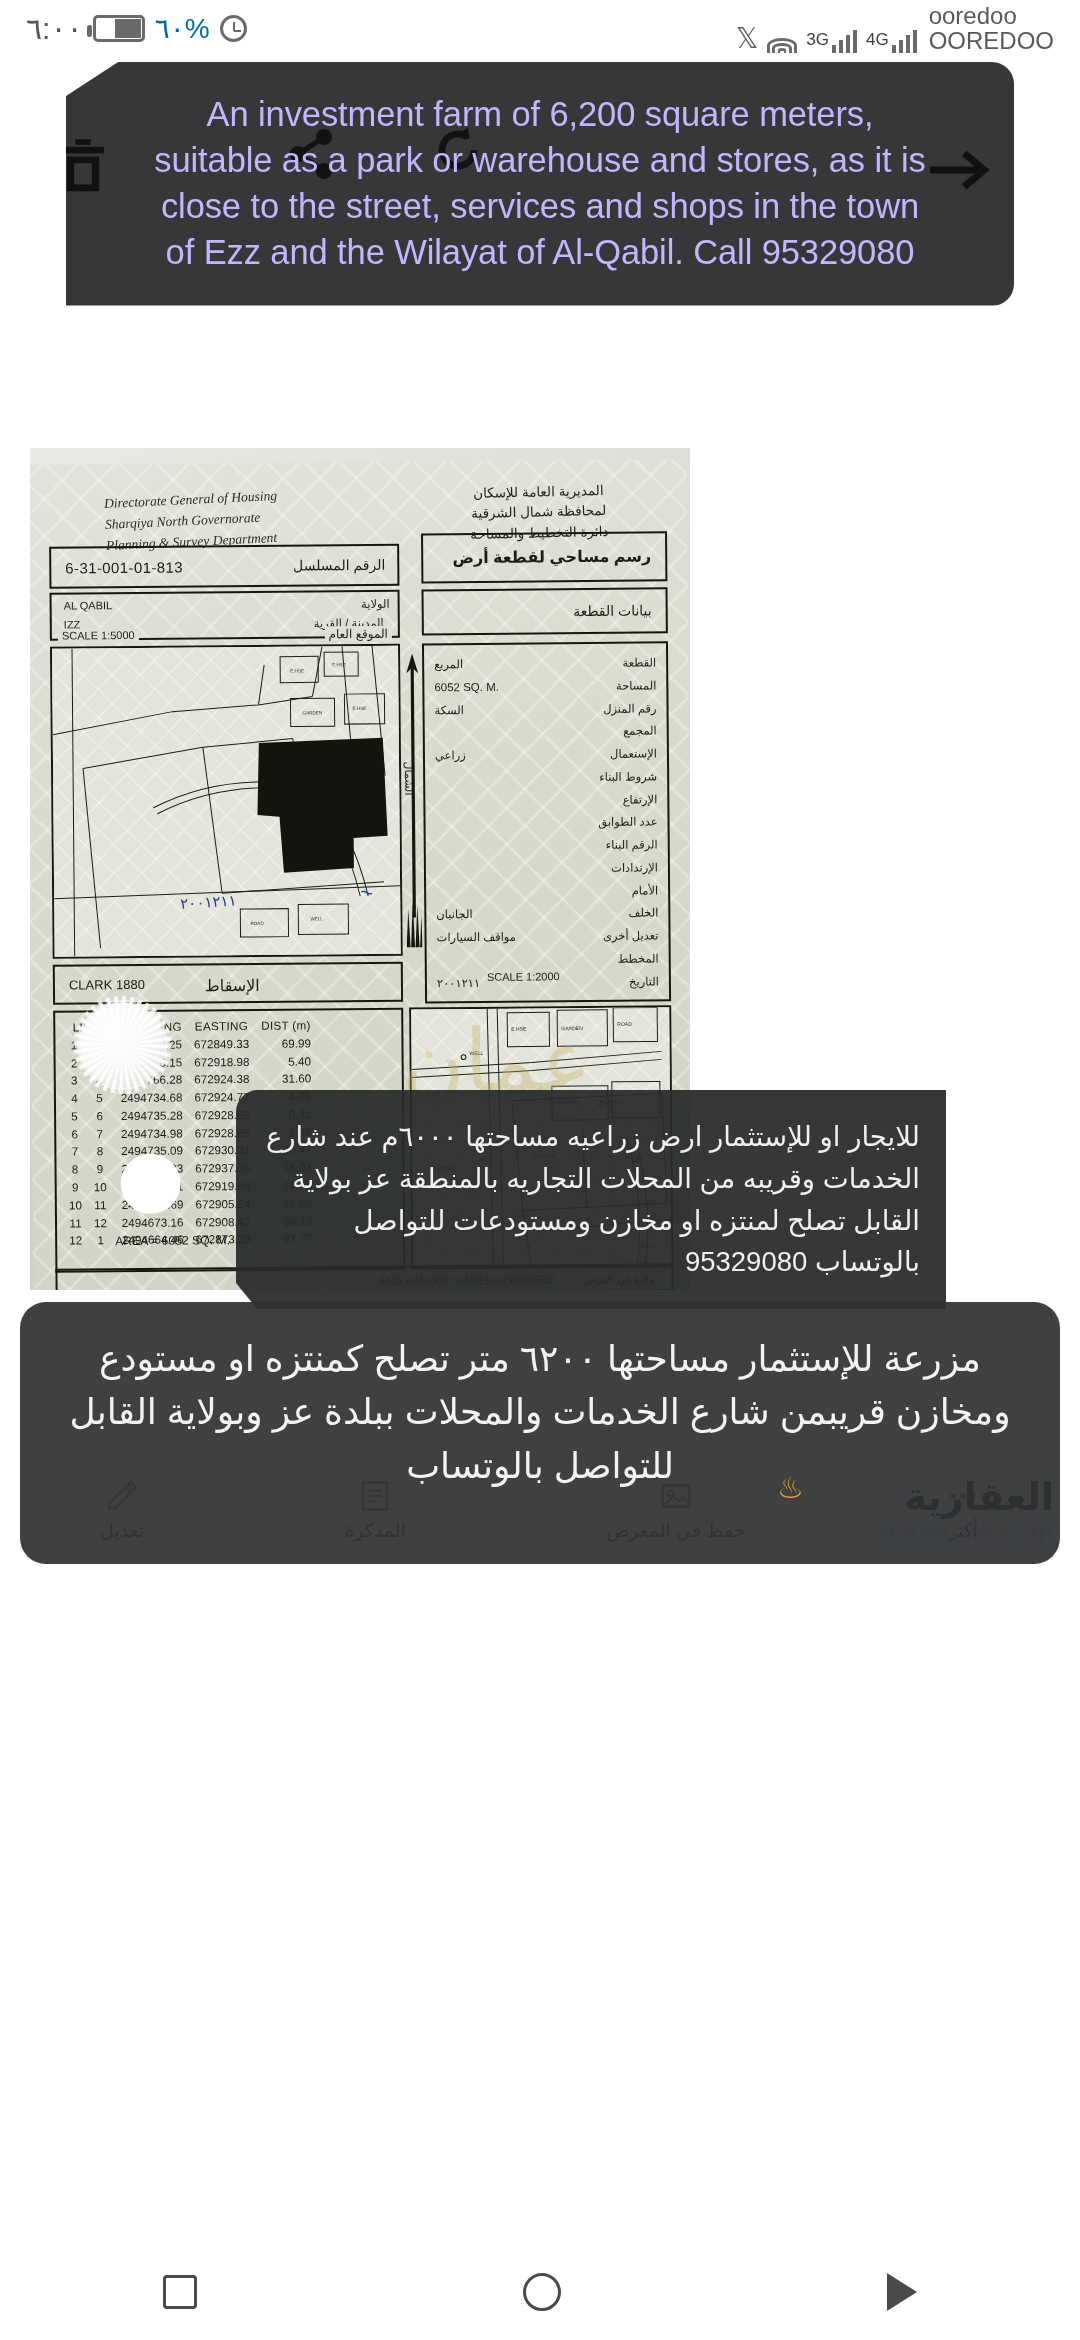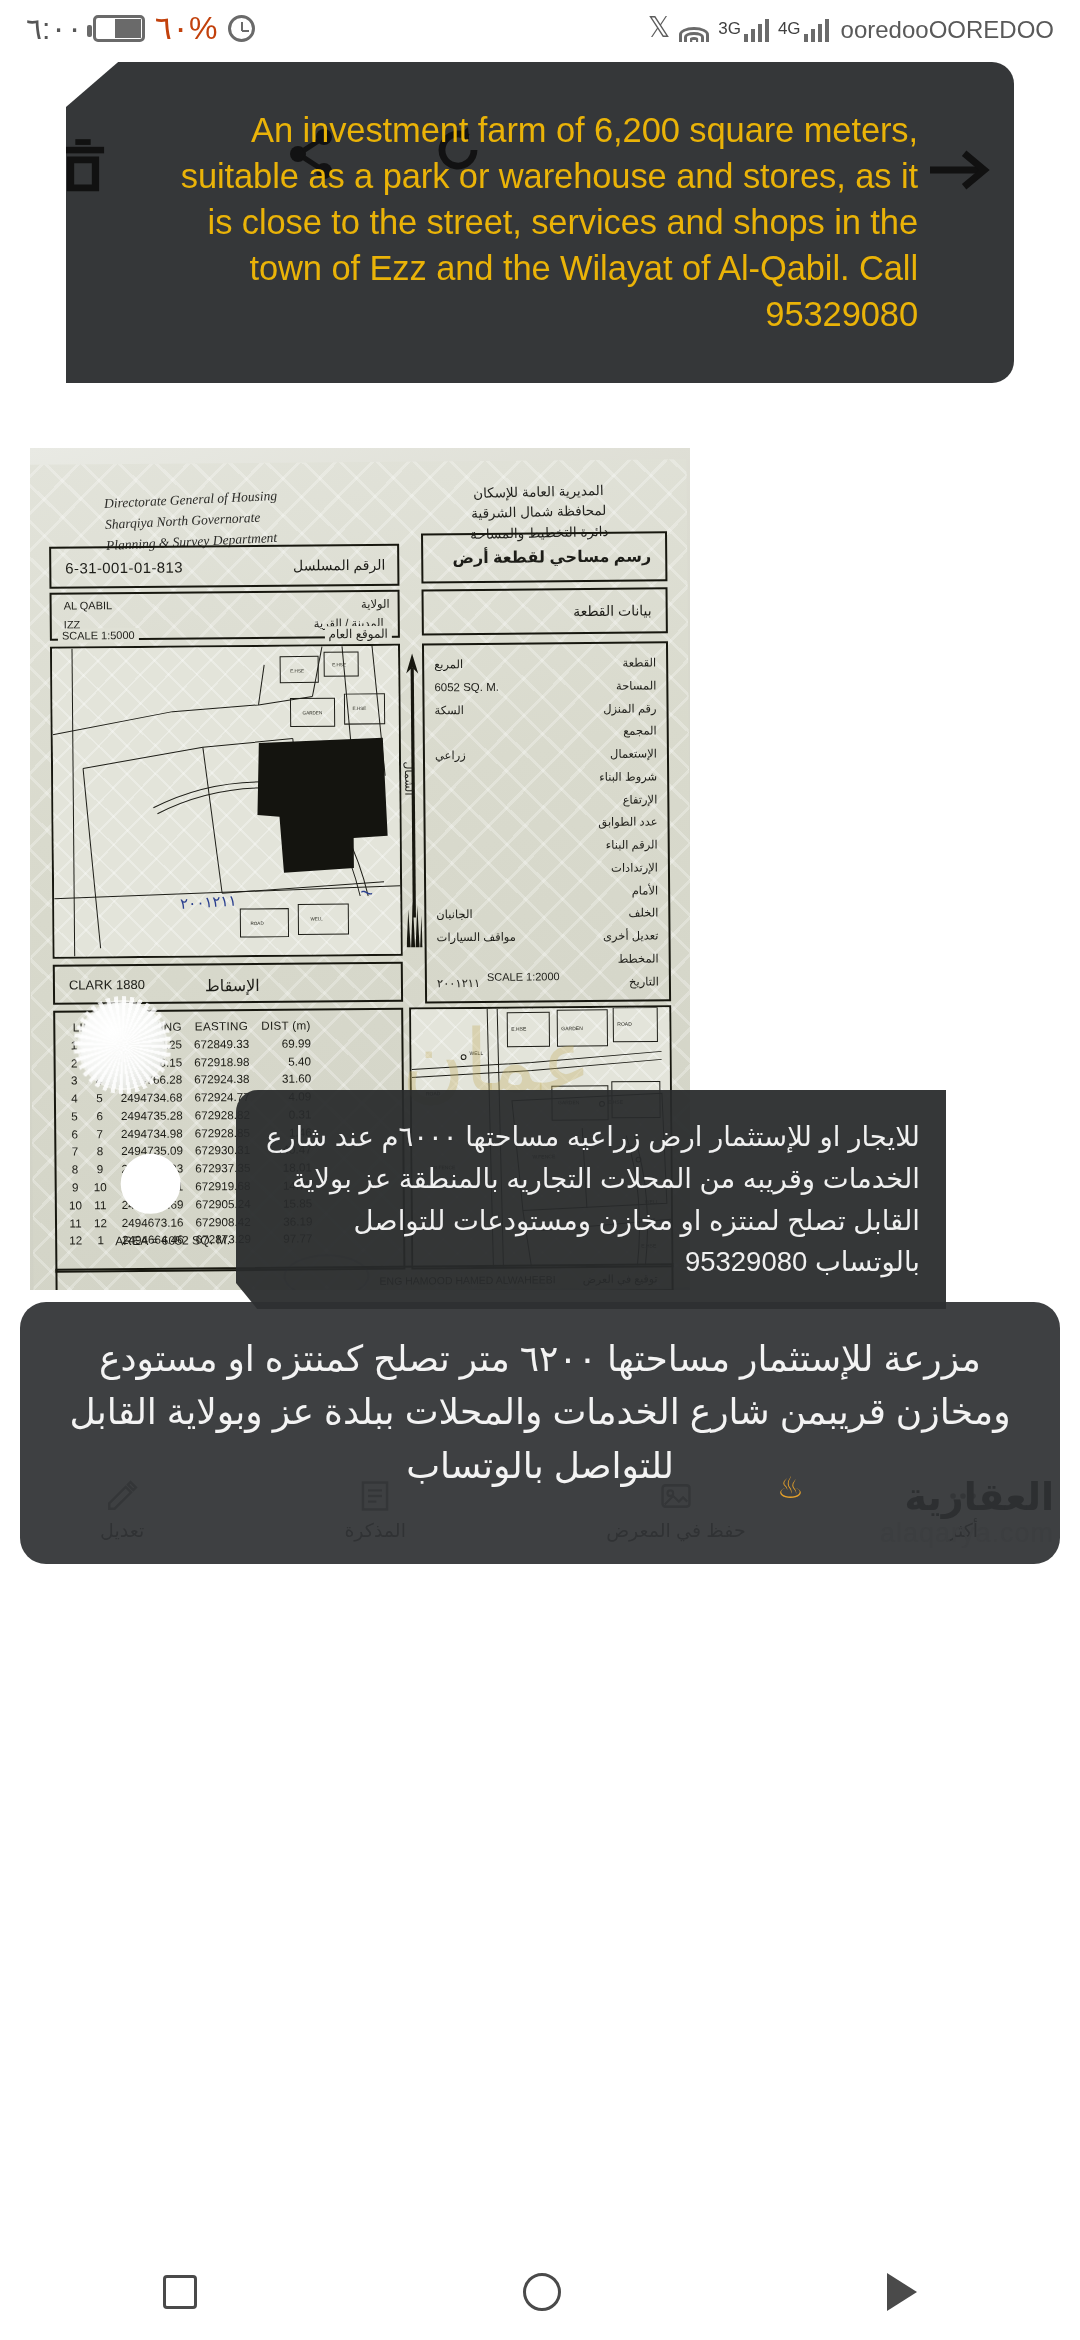--- a/index.html
+++ b/index.html
@@ -21,55 +21,55 @@
   .sb-time{font-size:30px;color:#565656;letter-spacing:0.5px;}
   .batt{
     position:relative;width:52px;height:27px;border:3px solid #6a6a6a;
     border-radius:5px;box-sizing:border-box;display:flex;align-items:center;
   }
   .batt:before{
     content:"";position:absolute;left:-9px;top:7px;width:5px;height:12px;
     background:#6a6a6a;border-radius:2px;
   }
   .batt i{display:block;height:19px;width:26px;background:#6a6a6a;margin-left:auto;margin-right:1px;}
-  .sb-pct{font-size:32px;color:#c2410c;}
+  .sb-pct{font-size:28px;color:#0369a1;}
   .alarm{width:27px;height:27px;border:3px solid #6a6a6a;border-radius:50%;position:relative;box-sizing:border-box;}
   .alarm:before{content:"";position:absolute;left:10px;top:4px;width:2px;height:9px;background:#6a6a6a;}
   .alarm:after{content:"";position:absolute;left:11px;top:12px;width:7px;height:2px;background:#6a6a6a;}
 
   .sb-right{display:flex;align-items:flex-end;gap:9px;}
   .tw{font-size:28px;color:#5d5d5d;line-height:1;}
   .wifi{position:relative;width:30px;height:24px;}
   .wifi span{position:absolute;bottom:0;left:50%;transform:translateX(-50%);
     border:3px solid #6a6a6a;border-bottom:none;border-radius:50% 50% 0 0;box-sizing:border-box;}
   .wifi .w3{width:30px;height:15px;}
   .wifi .w2{width:20px;height:10px;}
   .wifi .w1{width:9px;height:5px;}
   .sig{display:flex;align-items:flex-end;gap:3px;}
   .sig b{display:block;width:4px;background:#6a6a6a;}
   .sig b:nth-child(1){height:8px;}
   .sig b:nth-child(2){height:13px;}
   .sig b:nth-child(3){height:18px;}
   .sig b:nth-child(4){height:23px;}
   .gnum{font-size:17px;color:#404040;margin-right:1px;align-self:flex-start;}
   .simgroup{display:flex;align-items:flex-end;gap:2px;}
-  .carriers{display:flex;flex-direction:row;line-height:1.05;margin-left:3px;}
+  .carriers{display:flex;flex-direction:column;line-height:1.05;margin-left:3px;}
   .carriers span{font-size:24px;color:#595959;}
 
   
   .top-banner{
     position:absolute;left:66px;top:62px;width:948px;
     background:rgba(38,40,42,0.93);
     border-radius:0 22px 22px 0;
     padding:30px 24px 30px 24px;box-sizing:border-box;
     clip-path:polygon(5.5% 0, 100% 0, 100% 100%, 0 100%, 0 14%);
   }
   .top-banner p{
-    margin:16px;color:#eab308;font-size:34.5px;line-height:1.33;
-    text-align:right;padding:0 56px;position:relative;z-index:2;
+    margin:0;color:#c4b5fd;font-size:34.5px;line-height:1.33;
+    text-align:center;padding:0 56px;position:relative;z-index:2;
     letter-spacing:-0.1px;
   }
   .trash-icon{
     position:absolute;left:-6px;top:76px;width:46px;height:56px;z-index:3;
   }
   .arrow-icon{
     position:absolute;right:22px;top:88px;width:62px;height:40px;z-index:3;
   }
   .share-icon{
     position:absolute;left:222px;top:66px;width:48px;height:52px;z-index:1;opacity:.95;

